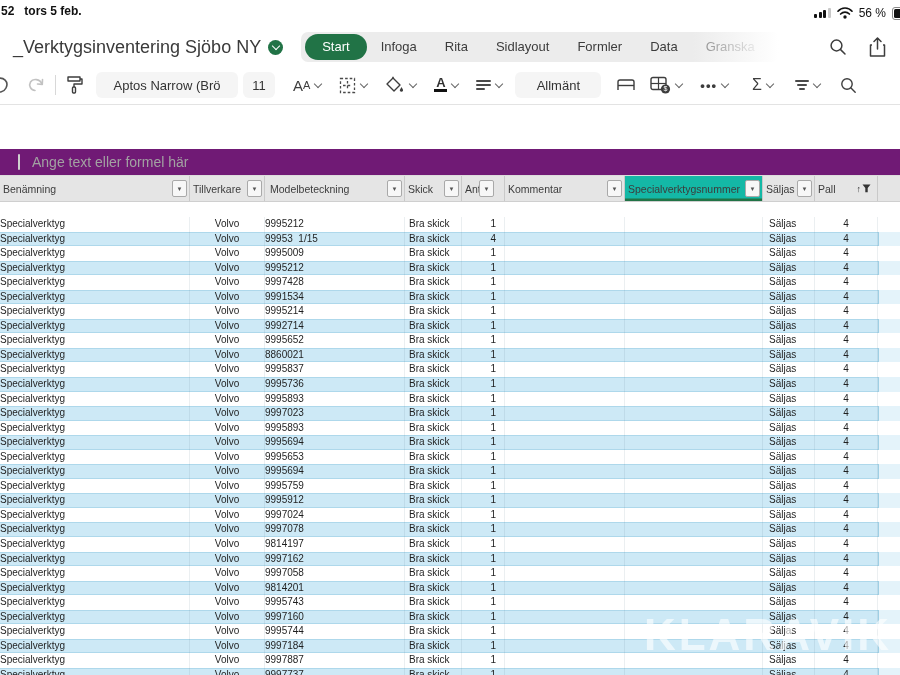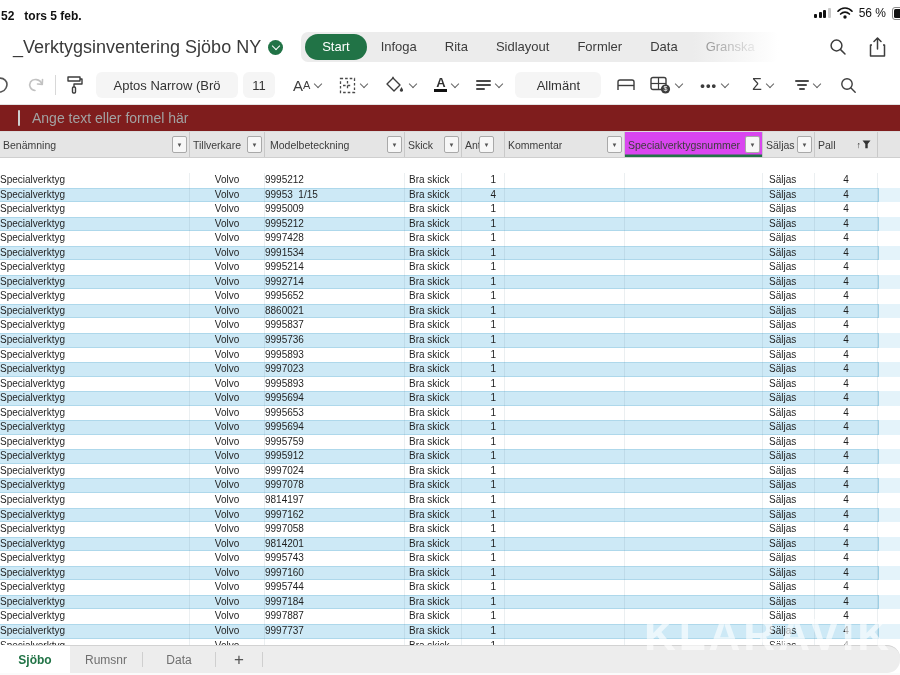--- a/index.html
+++ b/index.html
@@ -1,20 +1,20 @@
 <!DOCTYPE html>
 <html><head>
 <meta charset="utf-8">
 <style>
   html,body{margin:0;padding:0;}
   body{width:900px;height:675px;overflow:hidden;font-family:"Liberation Sans",sans-serif;background:#fff;position:relative;}
   .stack{position:absolute;left:0;top:0;width:900px;height:675px;}
 
   
-  .status-bar{height:28px;display:flex;align-items:center;justify-content:space-between;padding:0 0;position:relative;}
+  .status-bar{height:28px;display:flex;justify-content:space-between;padding:0 0;position:relative;}
   .sb-left{display:flex;align-items:baseline;gap:10px;font-size:12px;font-weight:700;color:#111;padding-left:1px;padding-top:4px;}
   .sb-right{display:flex;align-items:center;gap:6px;padding-top:4px;position:absolute;right:0;top:2px;}
   .sig{display:flex;align-items:flex-end;gap:1.5px;height:10px;}
   .sig i{display:block;width:3px;border-radius:1px;background:#111;}
   .sig i:nth-child(1){height:4px}.sig i:nth-child(2){height:6px}.sig i:nth-child(3){height:8px}
   .sig i:nth-child(4){height:10px;background:#c8c8c8;}
   .battery{width:22px;height:11px;border:1px solid #888;border-radius:3px;position:relative;margin-right:-16px;}
   .battery i{position:absolute;left:1px;top:1px;bottom:1px;width:55%;background:#111;border-radius:1.5px;}
   .pct{font-size:12px;color:#111;font-weight:500;}
 
@@ -42,28 +42,28 @@
   .undo-clip{position:absolute;left:-9px;top:9px;color:#555;}
   .redo{margin-left:26px;color:#c2c2c2;}
   .fontcolor{font-weight:700;font-size:13px;color:#333;line-height:10px;display:flex;flex-direction:column;align-items:center;}
   .fontcolor b{display:block;width:13px;height:3px;background:#111;margin-top:1px;}
   .alines{display:flex;flex-direction:column;gap:2.5px;}
   .alines i{display:block;height:1.6px;background:#4a4a4a;border-radius:1px;}
   .sigma{font-size:16px;color:#3d3d3d;}
   .dots{font-size:13px;letter-spacing:1px;color:#3d3d3d;font-weight:700;}
 
   
-  .formula-bar{height:26px;border-bottom:1px solid #dcdcdc;display:flex;align-items:center;background:#7f1d1d;}
+  .formula-bar{height:26px;border-bottom:1px solid #dcdcdc;display:flex;align-items:center;background:#701a75;margin-top:44px;}
   .fx-accent{width:2px;height:16px;background:#cfcfcf;margin-left:18px;border-radius:1px;}
   .fx-text{font-size:14px;color:#a2a2a2;margin-left:12px;}
 
   
   .header-row{height:26px;background:#e5e5e5;display:flex;border-bottom:1px solid #cfcfcf;box-sizing:border-box;}
   .hcell{display:flex;align-items:center;justify-content:space-between;border-right:1px solid #c9c9c9;box-sizing:border-box;padding-left:3px;}
-  .hcell.sel{background:#d946ef;box-shadow:inset 0 -2.5px 0 #217346;}
+  .hcell.sel{background:#14b8a6;box-shadow:inset 0 -2.5px 0 #217346;}
   .hlab{font-size:10.5px;color:#3c3c3c;white-space:nowrap;overflow:hidden;}
   .fbtn{flex:0 0 auto;width:13px;height:15px;background:#f7f7f7;border:1px solid #a9a9a9;border-radius:2px;font-size:6px;color:#555;display:flex;align-items:center;justify-content:center;margin-right:2px;}
   .sorticon{display:flex;align-items:center;gap:1px;margin-right:6px;font-size:9px;color:#333;}
 
   
   .rows{height:472px;overflow:hidden;background:#fff;margin-top:15px;}
   .trow{display:flex;height:14.55px;box-sizing:border-box;}
   .trow.band{background:#cde9f6;box-shadow:inset 0 1px 0 #aed8eb, inset 0 -1px 0 #aed8eb;}
   .tcell{font-size:10px;color:#1f1f1f;line-height:14.55px;box-sizing:border-box;border-right:1px solid rgba(90,120,140,0.12);white-space:pre;overflow:hidden;}
   .c0{width:190px;text-align:left;}

